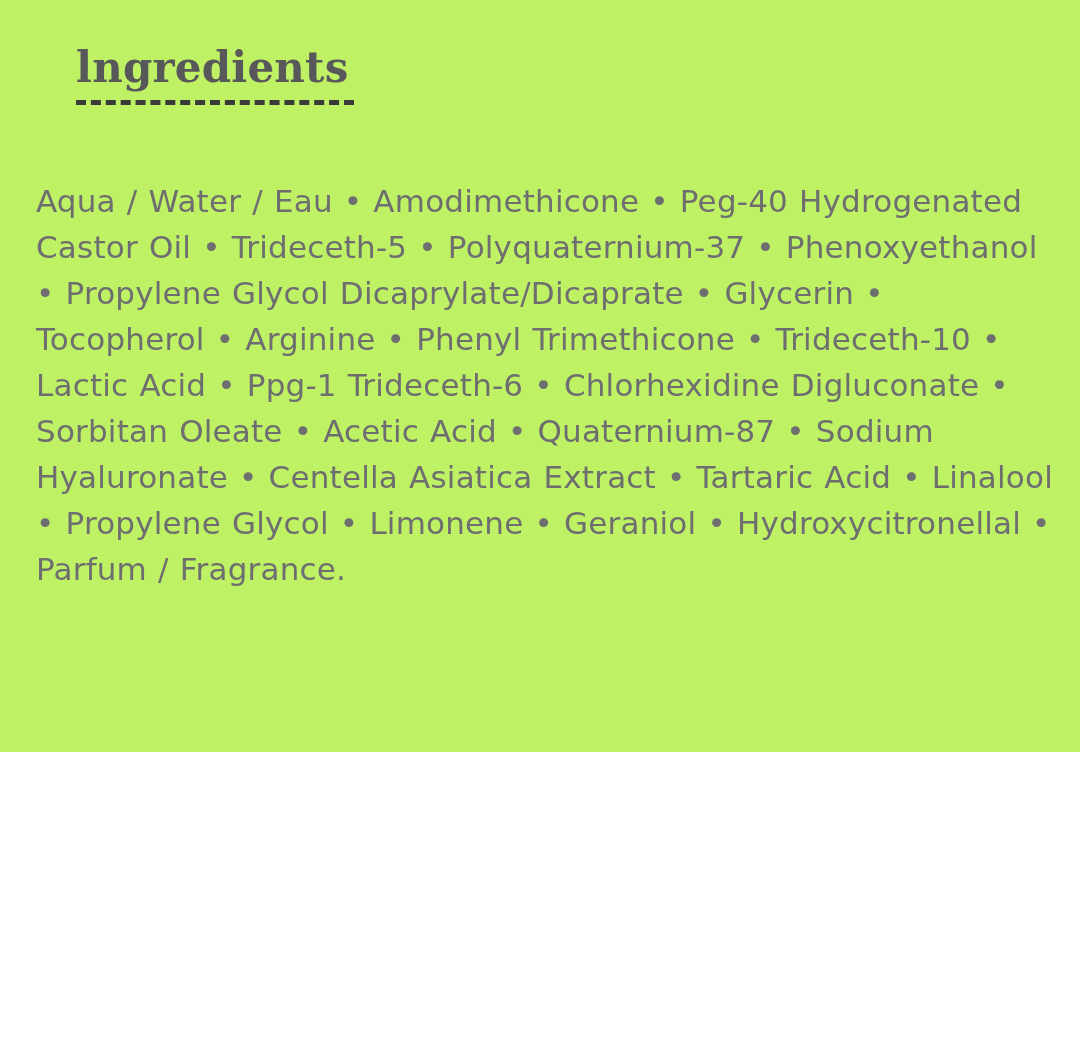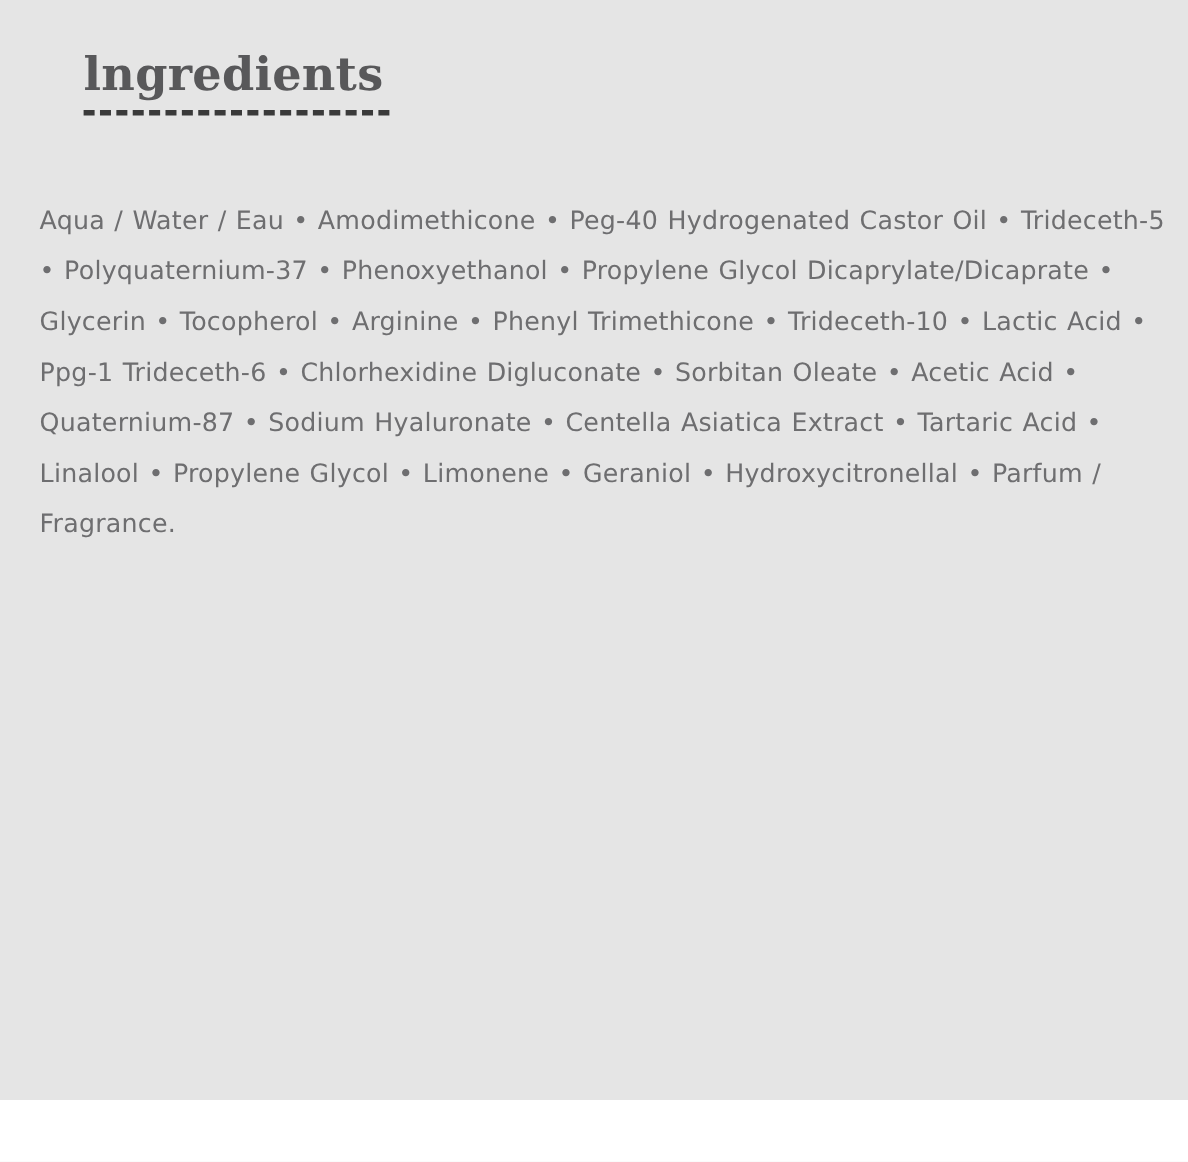--- a/index.html
+++ b/index.html
@@ -9,22 +9,22 @@
   }
   body {
     width: 1080px;
     height: 1056px;
     font-family: "DejaVu Sans", sans-serif;
     overflow: hidden;
   }
   .page {
     position: relative;
     width: 1080px;
-    height: 1000px;
-    background: #e5e5e5;
+    height: 752px;
+    background: #bef264;
     box-sizing: border-box;
   }
   .heading-block {
     position: absolute;
     left: 76px;
     top: 44px;
     width: 900px;
   }
   .heading {
     font-family: "DejaVu Serif", serif;
@@ -40,21 +40,21 @@
     width: 278px;
     height: 0;
     border-top: 5px dashed #3a3a3a;
   }
   .ingredients-body {
     position: absolute;
     left: 36px;
     top: 178px;
     width: 1024px;
     font-family: "DejaVu Sans", sans-serif;
-    font-size: 23px;
+    font-size: 31px;
     line-height: 46px;
     color: #6e6e70;
     letter-spacing: 0.2px;
     word-spacing: 1px;
     text-align: left;
   }
 </style>
 </head>
 <body>
 

